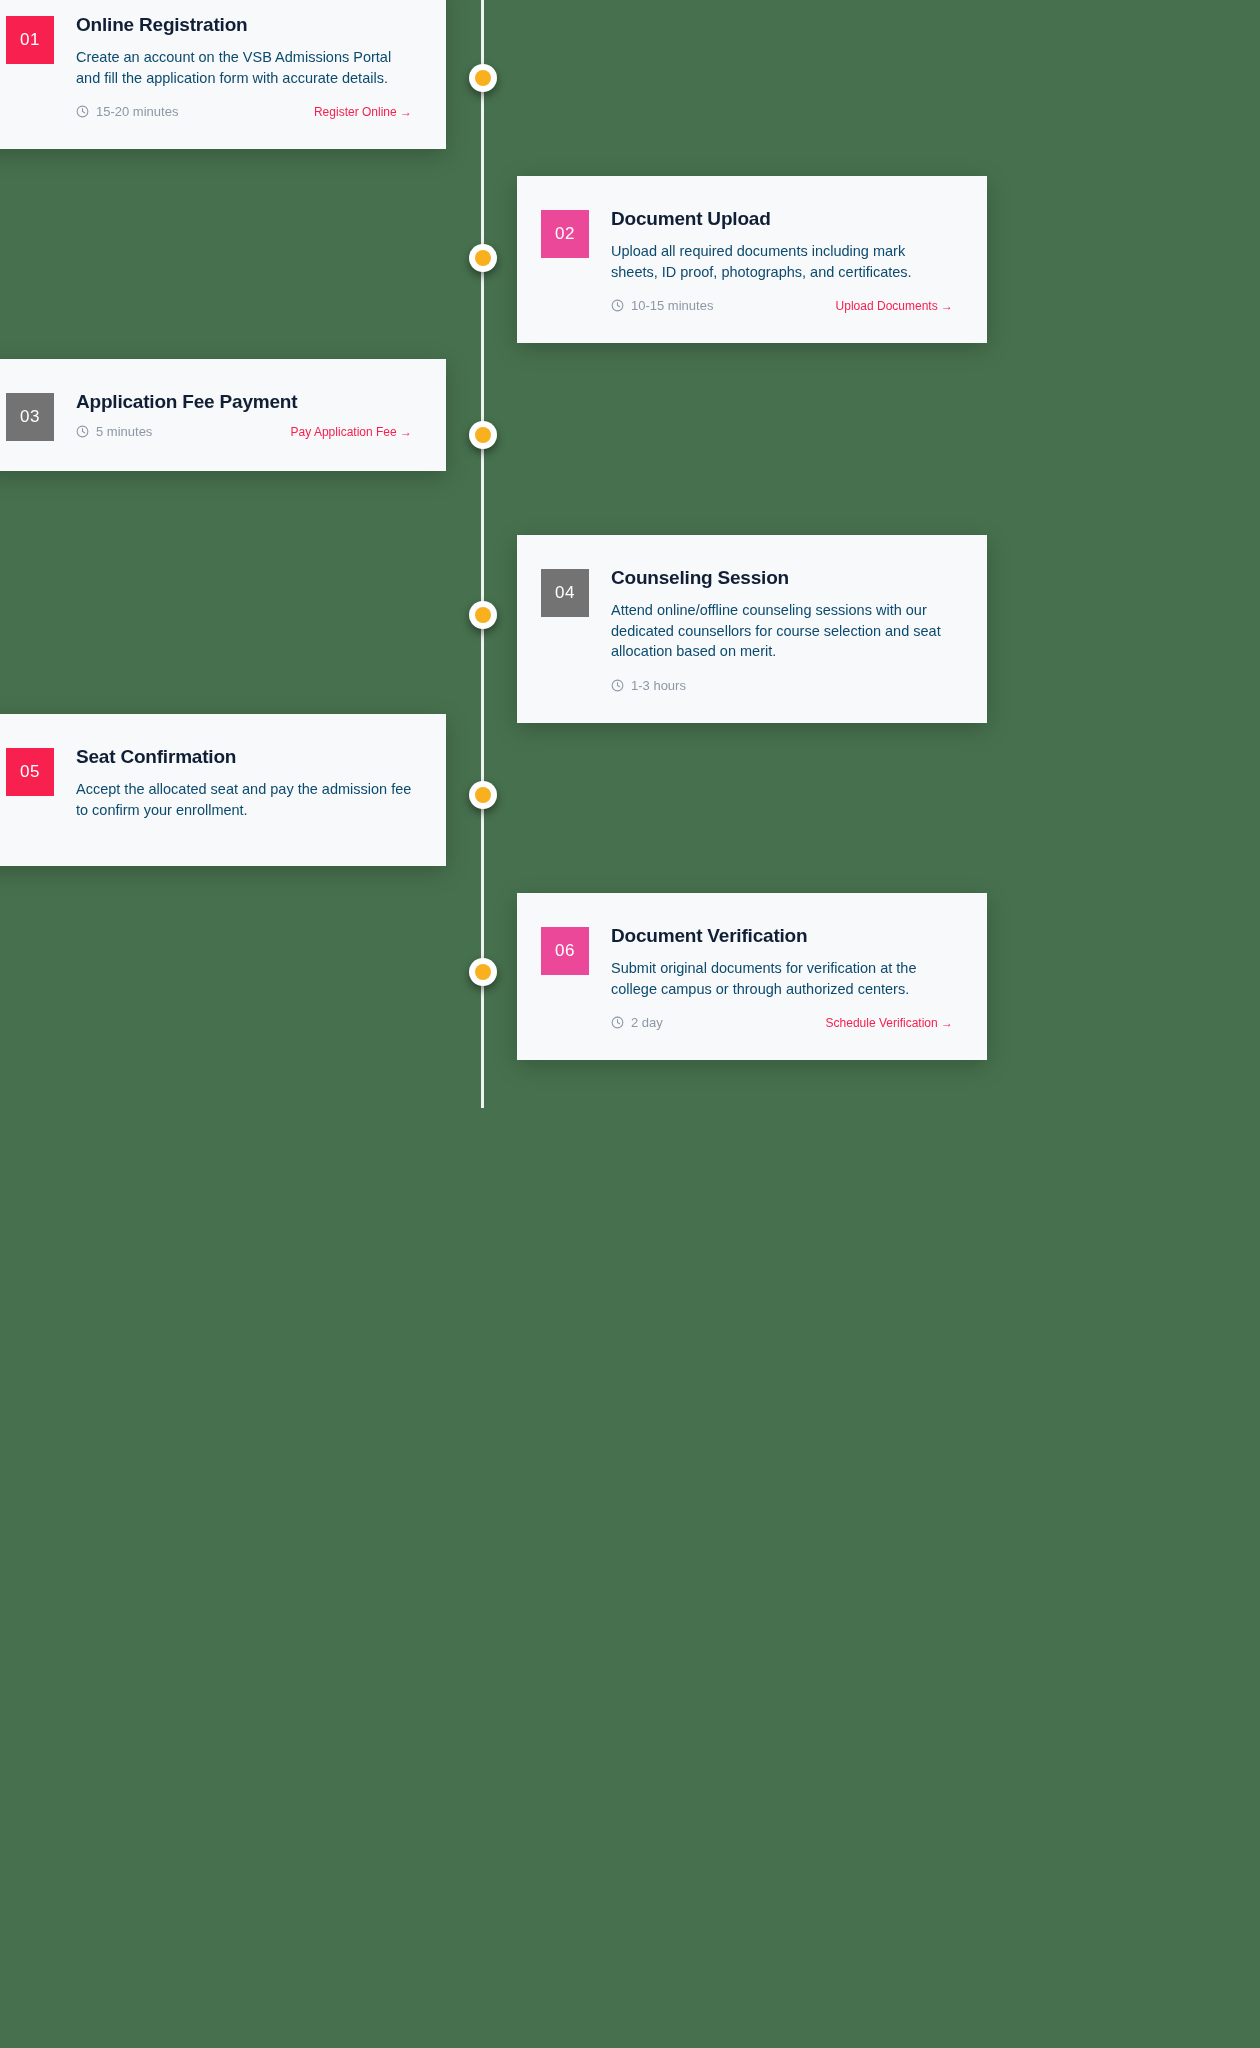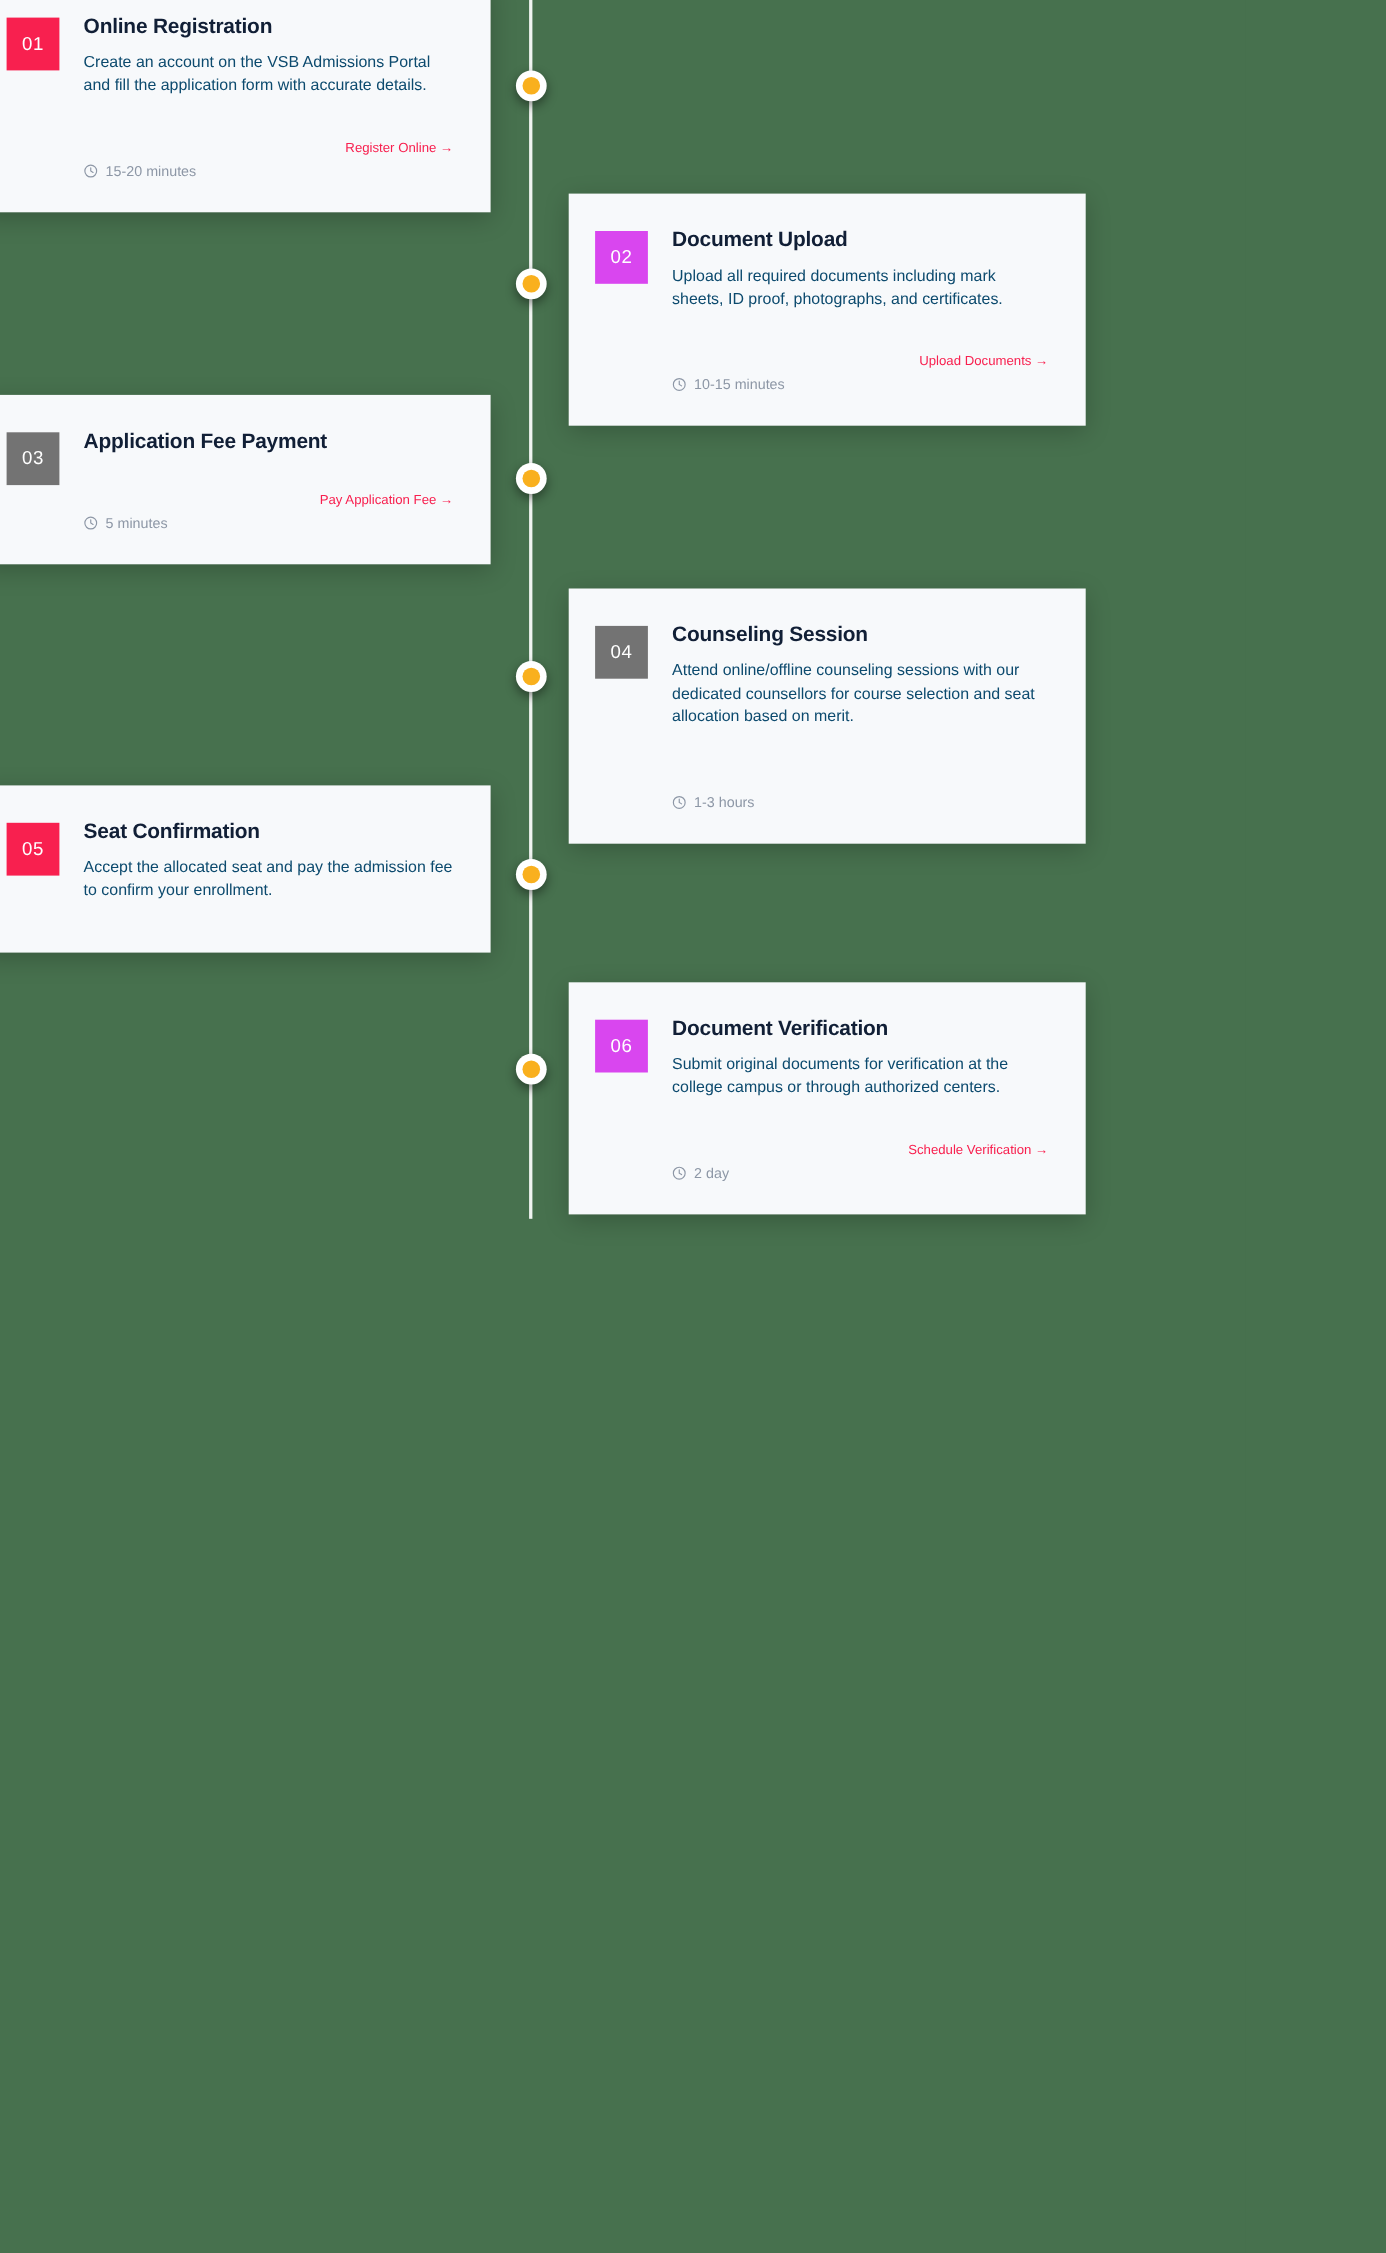--- a/index.html
+++ b/index.html
@@ -77,21 +77,21 @@
     height: 48px;
     color: #ffffff;
     font-size: 17px;
     line-height: 48px;
     text-align: center;
     letter-spacing: 0.5px;
     margin-right: 22px;
     margin-top: 2px;
   }
   .badge.crimson { background: #f8204f; }
-  .badge.amber   { background: #d946ef; }
+  .badge.amber   { background: #ec4899; }
   .badge.navy    { background: #737373; }
 
   .body { flex: 1 1 auto; min-width: 0; }
 
   .card-title {
     font-size: 19px;
     font-weight: 700;
     color: #111f36;
     letter-spacing: -0.2px;
     margin-bottom: 11px;
@@ -111,21 +111,20 @@
     gap: 12px;
   }
 
   .duration {
     display: flex;
     align-items: center;
     gap: 7px;
     font-size: 13px;
     color: #8d97a6;
     white-space: nowrap;
-    margin-top: 44px;
   }
   .clock-icon { display: block; flex: 0 0 auto; }
 
   .cta {
     font-size: 12px;
     color: #f8204f;
     white-space: nowrap;
     cursor: pointer;
     text-decoration: none;
   }

